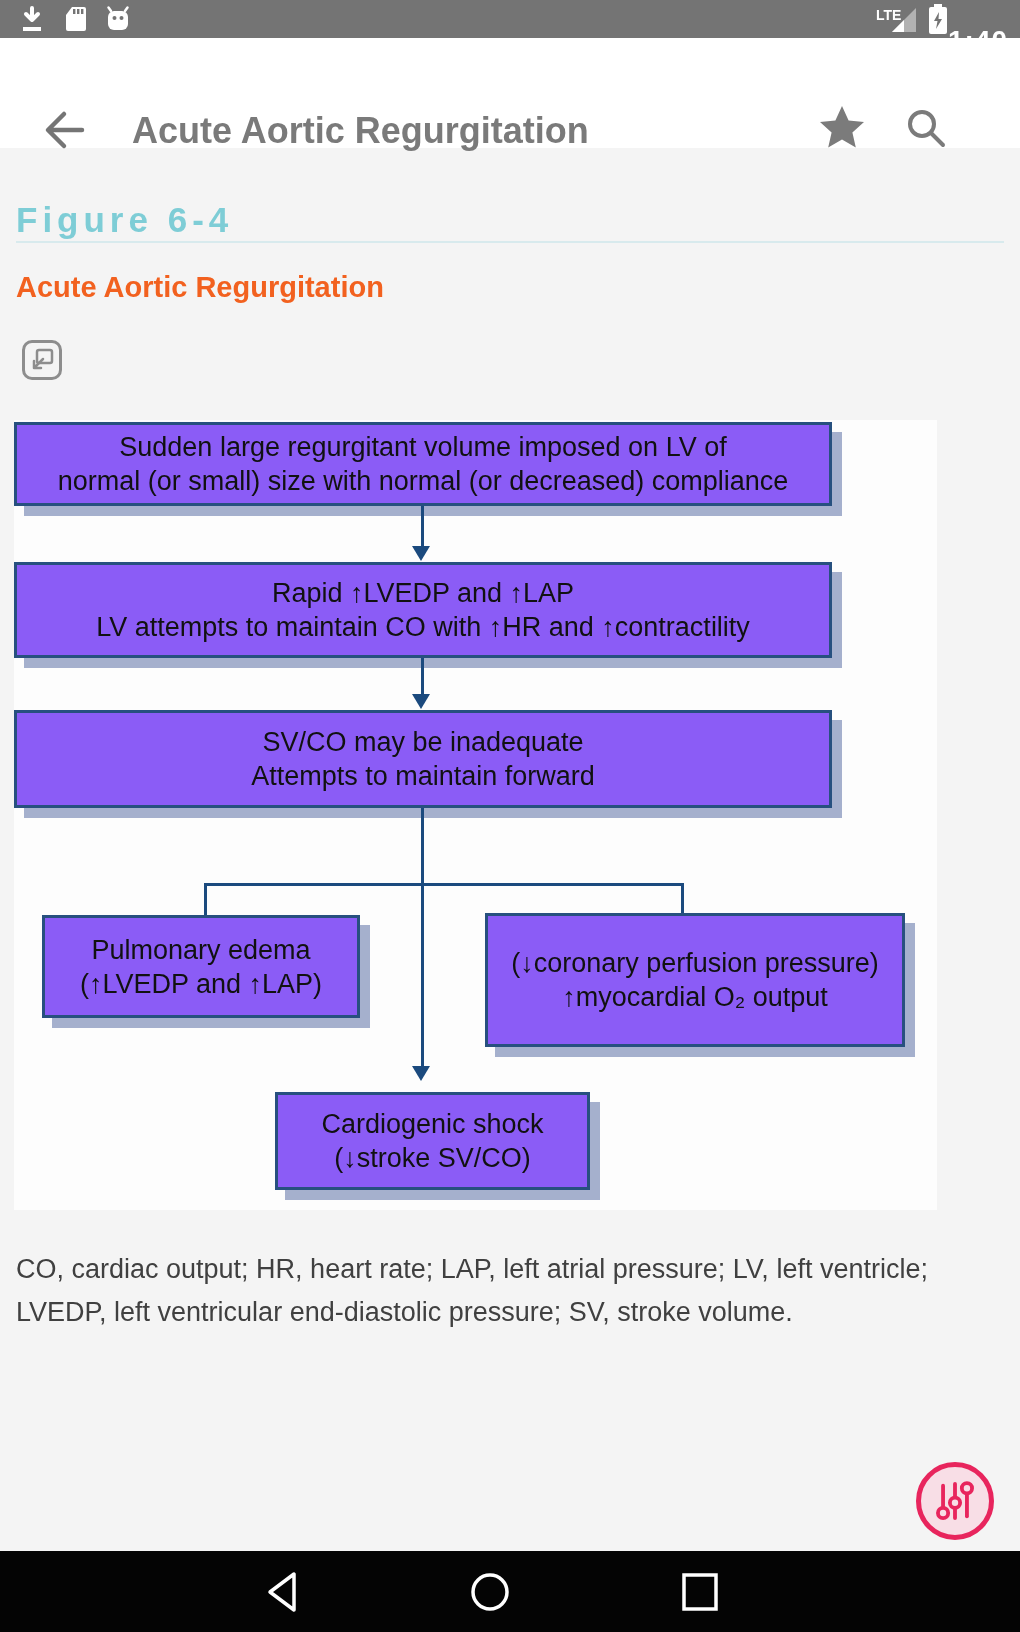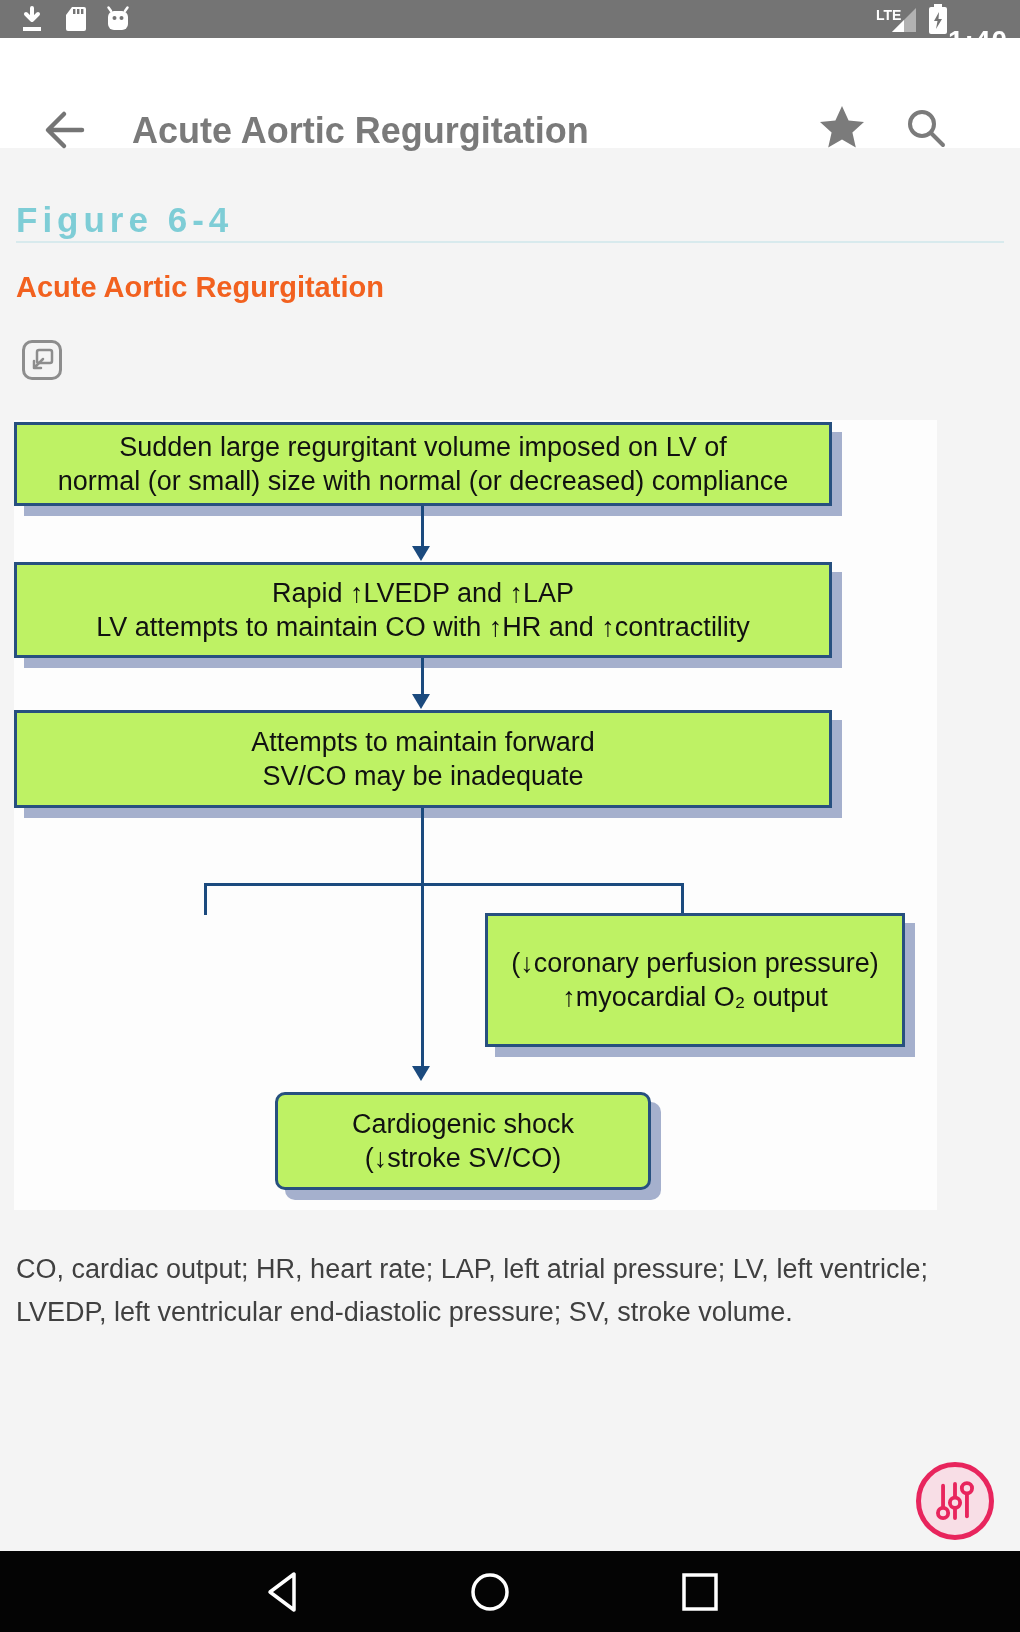--- a/index.html
+++ b/index.html
@@ -19,21 +19,21 @@
   .tb-star{position:absolute;left:816px;top:64px;width:52px;height:52px;cursor:pointer;}
   .tb-search{position:absolute;left:902px;top:66px;width:48px;height:48px;cursor:pointer;}
   
   .figure-label{position:absolute;left:16px;top:200px;font-size:35px;font-weight:700;color:#7ecdd6;letter-spacing:5px;}
   .heading-divider{position:absolute;left:16px;top:241px;width:988px;height:2px;background:#d8eaed;}
   .figure-title{position:absolute;left:16px;top:271px;font-size:29px;font-weight:700;color:#f2611f;}
   .img-btn{position:absolute;left:22px;top:340px;width:40px;height:40px;border:3px solid #8d8d8d;border-radius:10px;
            box-sizing:border-box;background:transparent;cursor:pointer;display:flex;align-items:center;justify-content:center;}
   
   .figure{position:absolute;left:14px;top:420px;width:923px;height:790px;background:#fdfdfd;}
-  .fc-box{position:absolute;box-sizing:border-box;background:#bef264;border:3px solid #27507f;
+  .fc-box{position:absolute;box-sizing:border-box;background:#8b5cf6;border:3px solid #27507f;
           box-shadow:10px 10px 0 #a5b0cd;display:flex;flex-direction:column;justify-content:center;
           align-items:center;text-align:center;color:#111;font-size:27px;line-height:34px;}
   .fc-line{position:absolute;background:#1b4a7e;}
   .fc-head{position:absolute;width:0;height:0;border-left:9px solid transparent;border-right:9px solid transparent;border-top:15px solid #1b4a7e;}
   
   .caption{position:absolute;left:16px;top:1248px;width:990px;font-size:27px;line-height:43px;color:#404040;}
   
   .fab{position:absolute;left:916px;top:1462px;width:78px;height:78px;border-radius:50%;
        border:5px solid #e8255d;background:#f8dee6;box-sizing:border-box;cursor:pointer;
        display:flex;align-items:center;justify-content:center;}
@@ -113,38 +113,42 @@
 
   <div class="fc-box" style="left:0px;top:142px;width:818px;height:96px;text-align:center;">
     <div>Rapid ↑LVEDP and ↑LAP</div>
     <div>LV attempts to maintain CO with ↑HR and ↑contractility</div>
   </div>
 
   <div class="fc-line" style="left:407px;top:238px;width:3px;height:38px;"></div>
   <div class="fc-head" style="left:398px;top:274px;"></div>
 
   <div class="fc-box" style="left:0px;top:290px;width:818px;height:98px;">
+    <div>SV/CO may be inadequate</div>
     <div>Attempts to maintain forward</div>
-    <div>SV/CO may be inadequate</div>
   </div>
 
   <div class="fc-line" style="left:407px;top:388px;width:3px;height:260px;"></div>
   <div class="fc-head" style="left:398px;top:646px;"></div>
 
   <div class="fc-line" style="left:190px;top:463px;width:480px;height:3px;"></div>
   <div class="fc-line" style="left:190px;top:463px;width:3px;height:32px;"></div>
   <div class="fc-line" style="left:667px;top:463px;width:3px;height:30px;"></div>
 
+  <div class="fc-box" style="left:28px;top:495px;width:318px;height:103px;">
+    <div>Pulmonary edema</div>
+    <div>(↑LVEDP and ↑LAP)</div>
+  </div>
 
   <div class="fc-box" style="left:471px;top:493px;width:420px;height:134px;">
     <div>(↓coronary perfusion pressure)</div>
     <div>↑myocardial O₂ output</div>
   </div>
 
-  <div class="fc-box" style="left:261px;top:672px;width:376px;height:98px;border-radius:10px;">
+  <div class="fc-box" style="left:261px;top:672px;width:315px;height:98px;">
     <div>Cardiogenic shock</div>
     <div>(↓stroke SV/CO)</div>
   </div>
 </div>
 
 <div class="caption">CO, cardiac output; HR, heart rate; LAP, left atrial pressure; LV, left ventricle; LVEDP, left ventricular end-diastolic pressure; SV, stroke volume.</div>
 
 <div class="fab">
   <svg width="58" height="58" viewBox="0 0 68 68">
     <g stroke="#e8255d" stroke-width="4.5" stroke-linecap="round" fill="#f8dee6">

